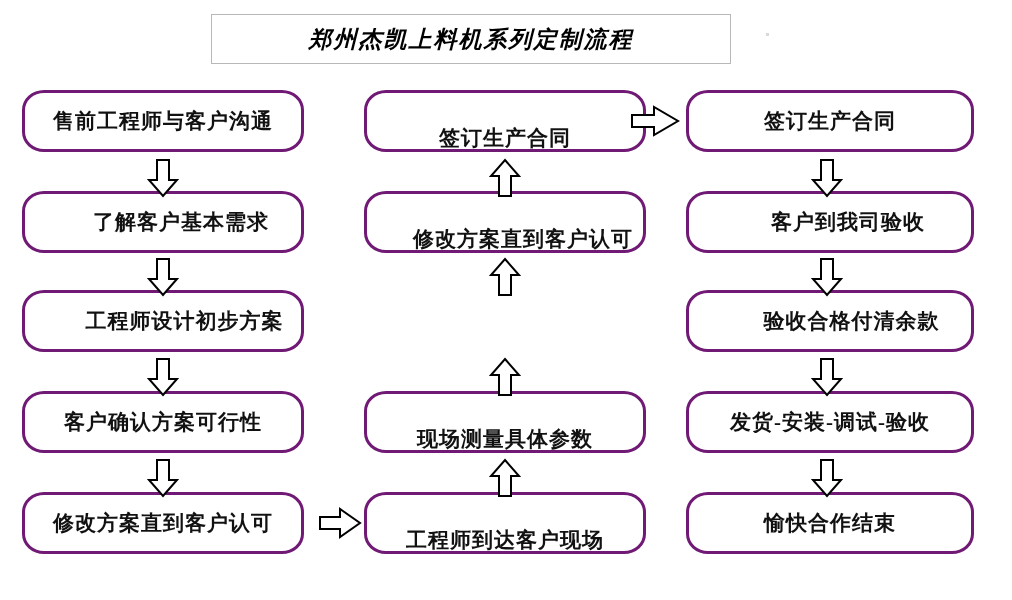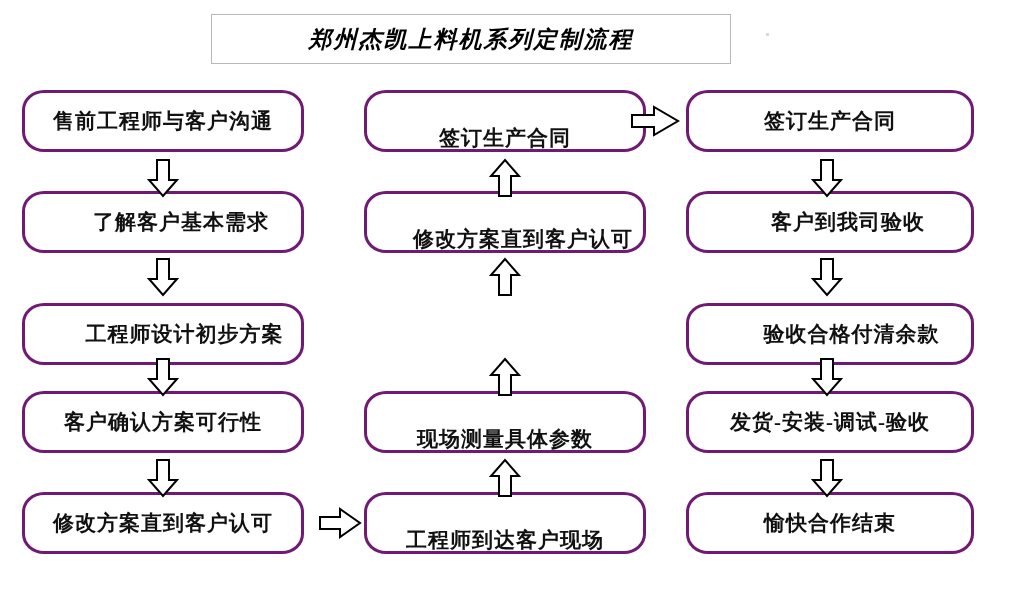--- a/index.html
+++ b/index.html
@@ -72,21 +72,21 @@
     line-height: 1;
   }
 
   
   .col-a { left: 22px;  width: 282px; }
   .col-b { left: 364px; width: 282px; align-items: flex-end; }
   .col-c { left: 686px; width: 288px; }
 
   .row-1 { top: 90px; }
   .row-2 { top: 191px; padding-left: 36px; }
-  .row-3 { top: 303px; padding-left: 43px; }
+  .row-3 { top: 290px; padding-left: 43px; }
   .row-4 { top: 391px; }
   .row-5 { top: 492px; }
 
   
   .arrow {
     position: absolute;
   }
   .arrow svg {
     display: block;
     overflow: visible;

